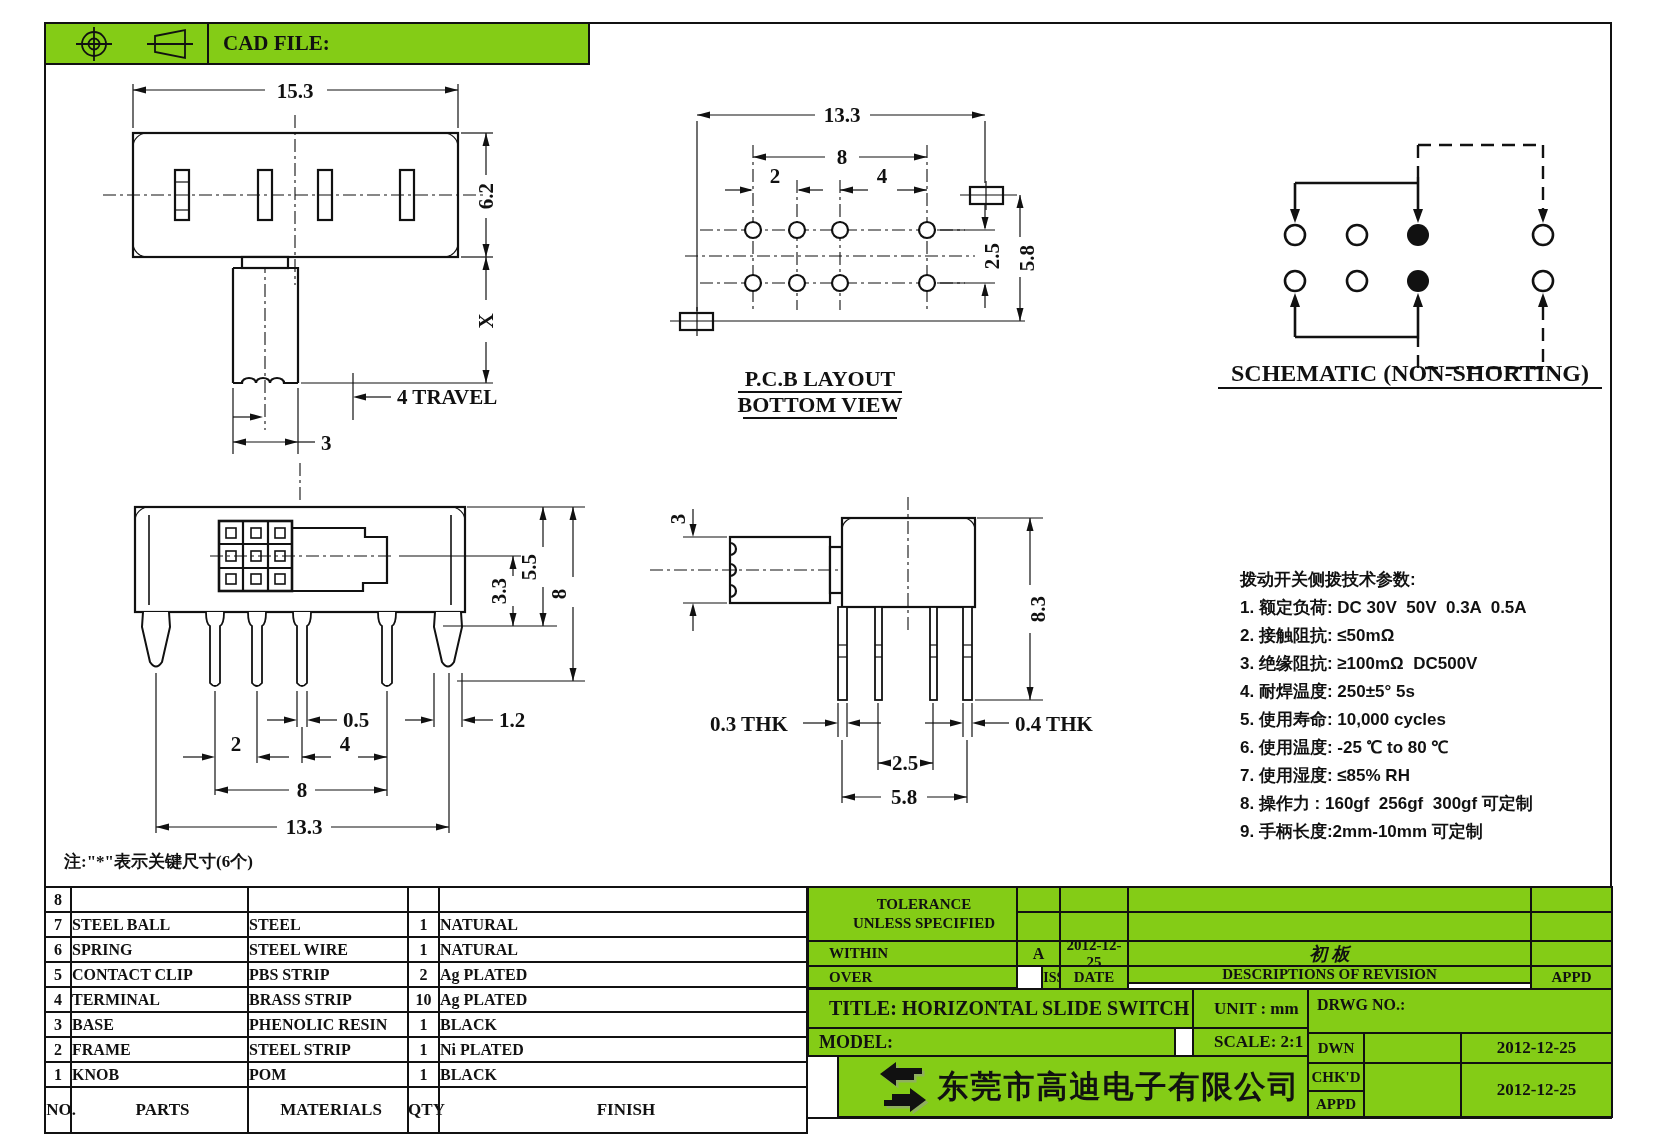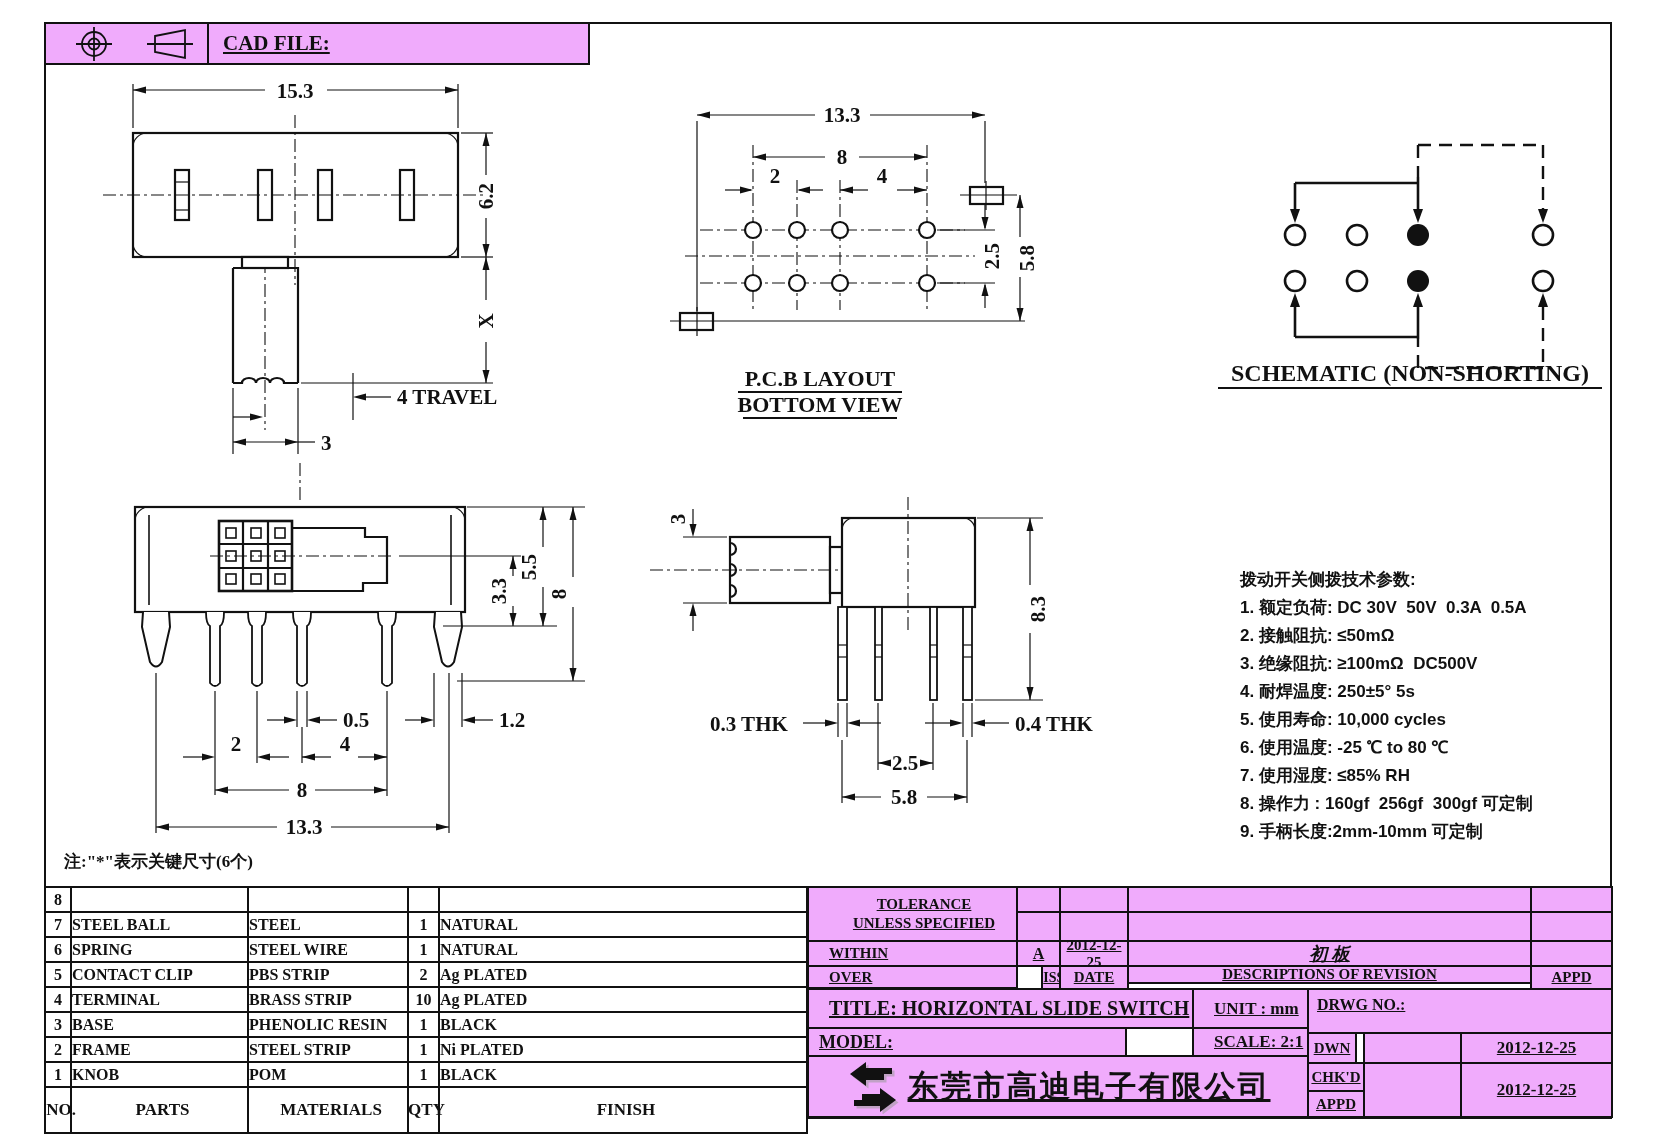--- a/index.html
+++ b/index.html
@@ -1,21 +1,21 @@
 <!DOCTYPE html>
 <html><head>
 <meta charset="utf-8">
 <style>
   html,body{margin:0;padding:0;background:#e8e8e8;}
   #canvas{position:relative;width:1653px;height:1139px;background:#ffffff;overflow:hidden;
           font-family:"Liberation Serif",serif;color:#111;}
   .abs{position:absolute;}
   .frame{border:2.5px solid #111;}
   .cell{position:absolute;border:2px solid #111;box-sizing:border-box;display:flex;
-        align-items:center;background:#f0abfc;font-weight:bold;text-decoration:underline;}
+        align-items:center;background:#84cc16;font-weight:bold;}
   .ctr{justify-content:center;text-align:center;}
   .lft{justify-content:flex-start;padding-left:20px;}
   
   #parts{position:absolute;left:44px;top:886px;width:764px;border:2px solid #111;
          box-sizing:border-box;display:grid;grid-template-columns:26px 177px 160px 31px 1fr;
          background:#fff;}
   #parts .c{border-right:2px solid #111;border-bottom:2px solid #111;box-sizing:border-box;
             display:flex;align-items:center;font-weight:bold;font-size:16px;height:25px;}
   #parts .c.last{border-right:none;}
   #parts .c.hr{height:44px;border-bottom:none;font-size:17px;margin-left:6px;}
@@ -508,38 +508,38 @@
   <div class="cell ctr" style="left:1059px;top:965px;width:70px;height:25px;font-size:15px;">DATE</div>
   <div class="cell ctr" style="left:1127px;top:965px;width:405px;height:19px;font-size:15px;">DESCRIPTIONS  OF  REVISION</div>
   <div class="cell ctr" style="left:1530px;top:965px;width:83px;height:25px;font-size:15px;">APPD</div>
 
   <div class="cell lft" style="left:807px;top:988px;width:387px;height:41px;font-size:20px;padding-left:20px;">TITLE:  HORIZONTAL  SLIDE  SWITCH</div>
   <div class="cell lft" style="left:1192px;top:988px;width:117px;height:41px;font-size:17px;">UNIT : mm</div>
   <div class="cell" style="left:1307px;top:988px;width:306px;height:46px;align-items:flex-start;padding:6px 0 0 8px;font-size:16px;">
     <span>DRWG  NO.:</span>
   </div>
 
-  <div class="cell lft" style="left:807px;top:1027px;width:320px;height:30px;font-size:18px;padding-left:10px;">MODEL:</div>
+  <div class="cell lft" style="left:807px;top:1027px;width:369px;height:30px;font-size:18px;padding-left:10px;">MODEL:</div>
   <div class="cell lft" style="left:1192px;top:1027px;width:117px;height:30px;font-size:17px;">SCALE: 2:1</div>
 
-  <div class="cell" style="left:807px;top:1055px;width:502px;height:63px;justify-content:center;gap:8px;">
+  <div class="cell" style="left:837px;top:1055px;width:502px;height:63px;justify-content:center;gap:8px;">
     <svg width="54" height="54" viewBox="0 0 54 54">
       <g transform="translate(2.5,2.5)" fill="#999" opacity="0.55">
         <path d="M46 8 L20 8 L20 2 L4 14 L20 26 L20 20 L38 20 L38 14 L46 14 Z"></path>
         <path d="M8 46 L34 46 L34 52 L50 40 L34 28 L34 34 L16 34 L16 40 L8 40 Z"></path>
       </g>
       <g fill="#111">
         <path d="M46 8 L20 8 L20 2 L4 14 L20 26 L20 20 L38 20 L38 14 L46 14 Z"></path>
         <path d="M8 46 L34 46 L34 52 L50 40 L34 28 L34 34 L16 34 L16 40 L8 40 Z"></path>
       </g>
     </svg>
     <span style="font-size:31px;font-weight:900;letter-spacing:2px;">东莞市高迪电子有限公司</span>
   </div>
 
-  <div class="cell ctr" style="left:1307px;top:1032px;width:50px;height:32px;font-size:15px;">DWN</div>
+  <div class="cell ctr" style="left:1307px;top:1032px;width:58px;height:32px;font-size:15px;">DWN</div>
   <div class="cell" style="left:1363px;top:1032px;width:99px;height:32px;"></div>
   <div class="cell ctr" style="left:1460px;top:1032px;width:153px;height:32px;font-size:17px;">2012-12-25</div>
   <div class="cell ctr" style="left:1307px;top:1062px;width:58px;height:30px;font-size:15px;">CHK'D</div>
   <div class="cell ctr" style="left:1307px;top:1090px;width:58px;height:28px;font-size:15px;">APPD</div>
   <div class="cell" style="left:1363px;top:1062px;width:99px;height:56px;"></div>
   <div class="cell ctr" style="left:1460px;top:1062px;width:153px;height:56px;font-size:17px;">2012-12-25</div>
 
 </div>
 
 </body></html>

